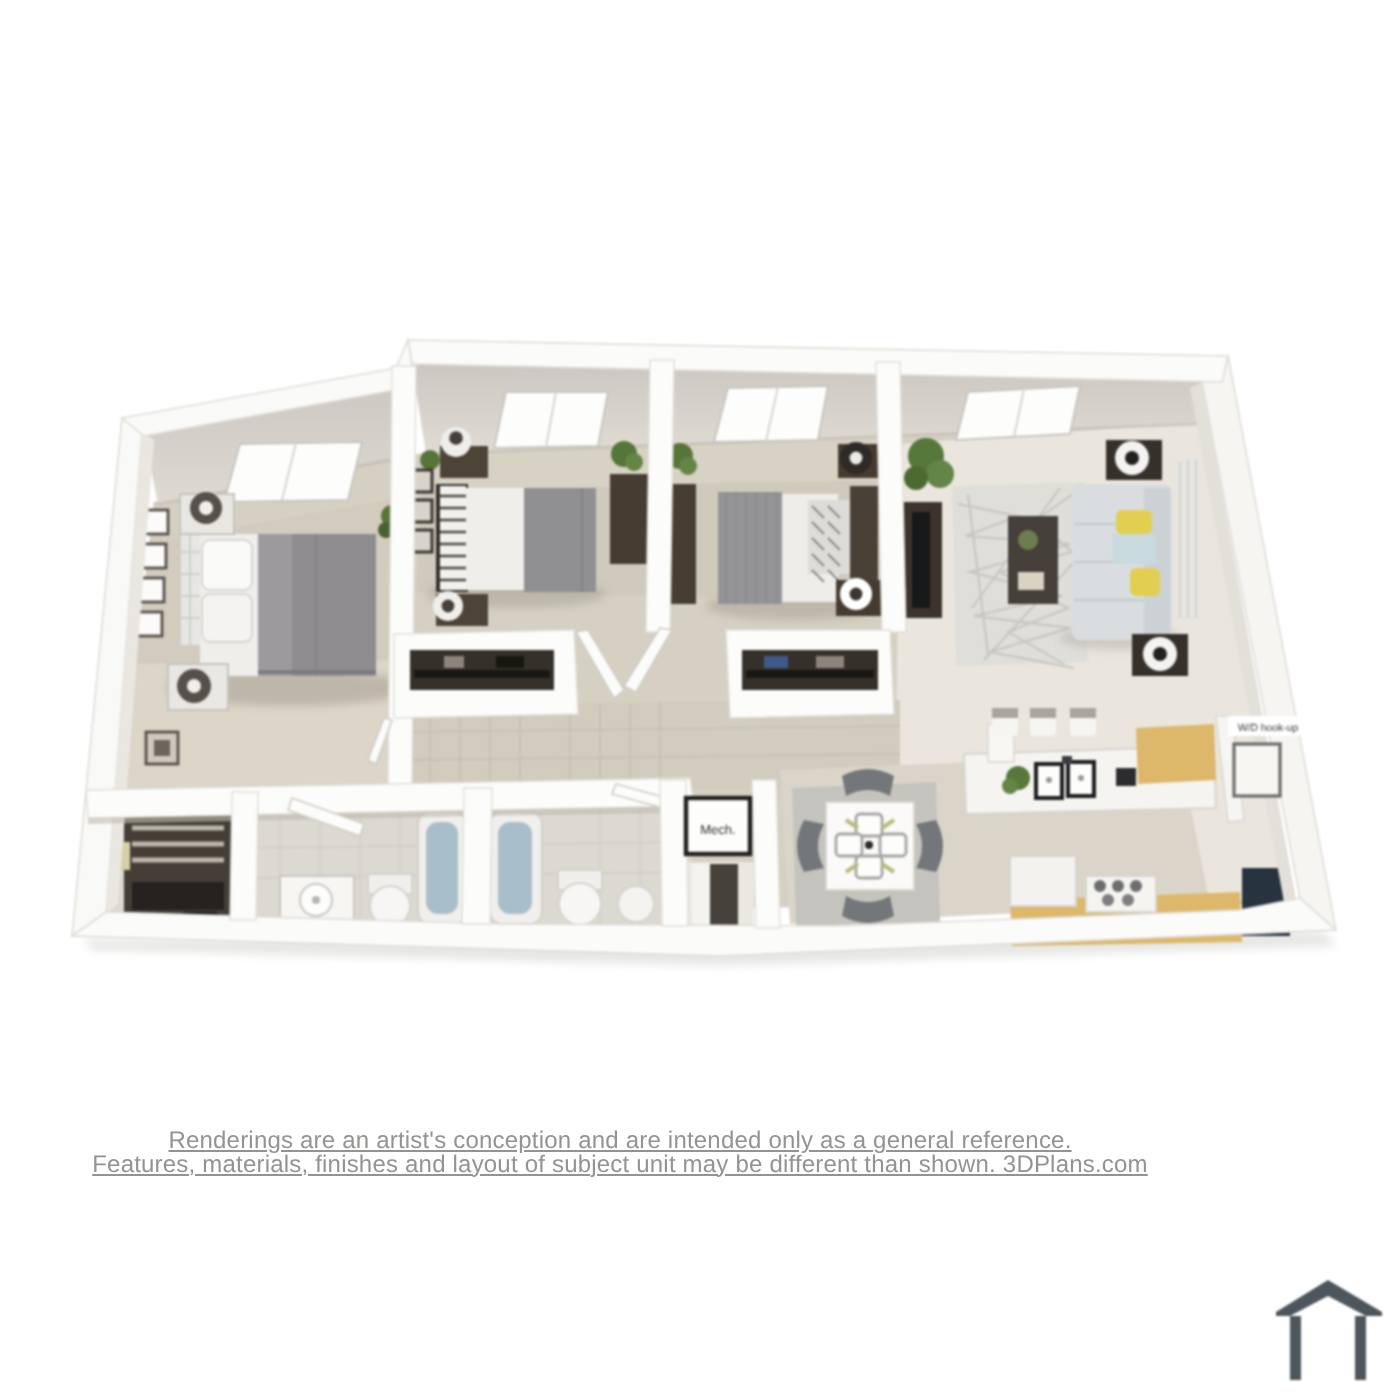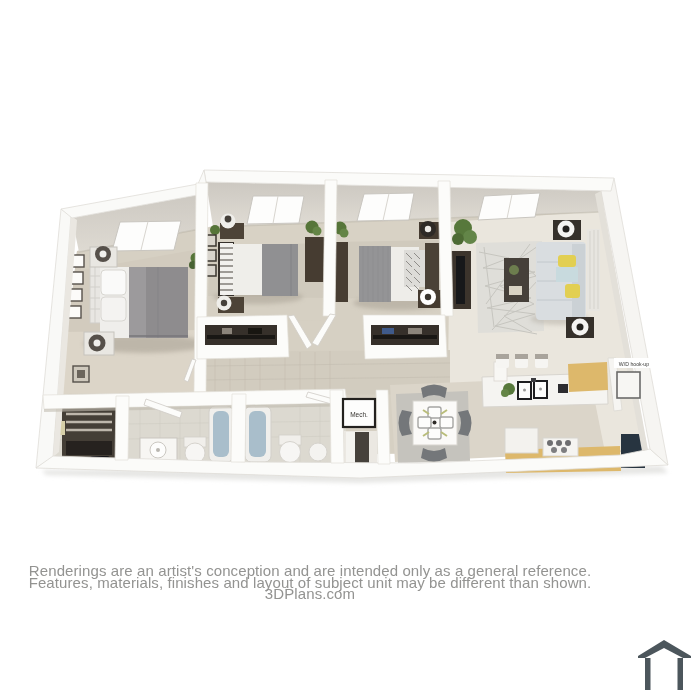--- a/index.html
+++ b/index.html
@@ -1,19 +1,19 @@
 <!DOCTYPE html>
 <html><head>
 <meta charset="utf-8">
 <style>
   html,body{margin:0;padding:0;background:#ffffff;}
   .page{position:relative;width:700px;height:700px;background:#ffffff;overflow:hidden;
         font-family:"Liberation Sans", sans-serif;}
   .disclaimer{position:absolute;left:0;top:565px;width:620px;text-align:center;
-        color:#939391;font-size:15px;line-height:11.5px;letter-spacing:0.1px;}
+        color:#939391;font-size:12px;line-height:11.5px;letter-spacing:0.1px;text-decoration:underline;}
 </style>
 </head>
 <body>
 <div class="page">
 
 <svg width="700" height="700" viewBox="0 0 700 700" xmlns="http://www.w3.org/2000/svg" style="position:absolute;left:0;top:0;filter:blur(0.4px);">
 <defs>
   <linearGradient id="nface" x1="0" y1="0" x2="0" y2="1">
     <stop offset="0" stop-color="#ccc8c1"></stop>
     <stop offset="1" stop-color="#e0dcd4"></stop>

